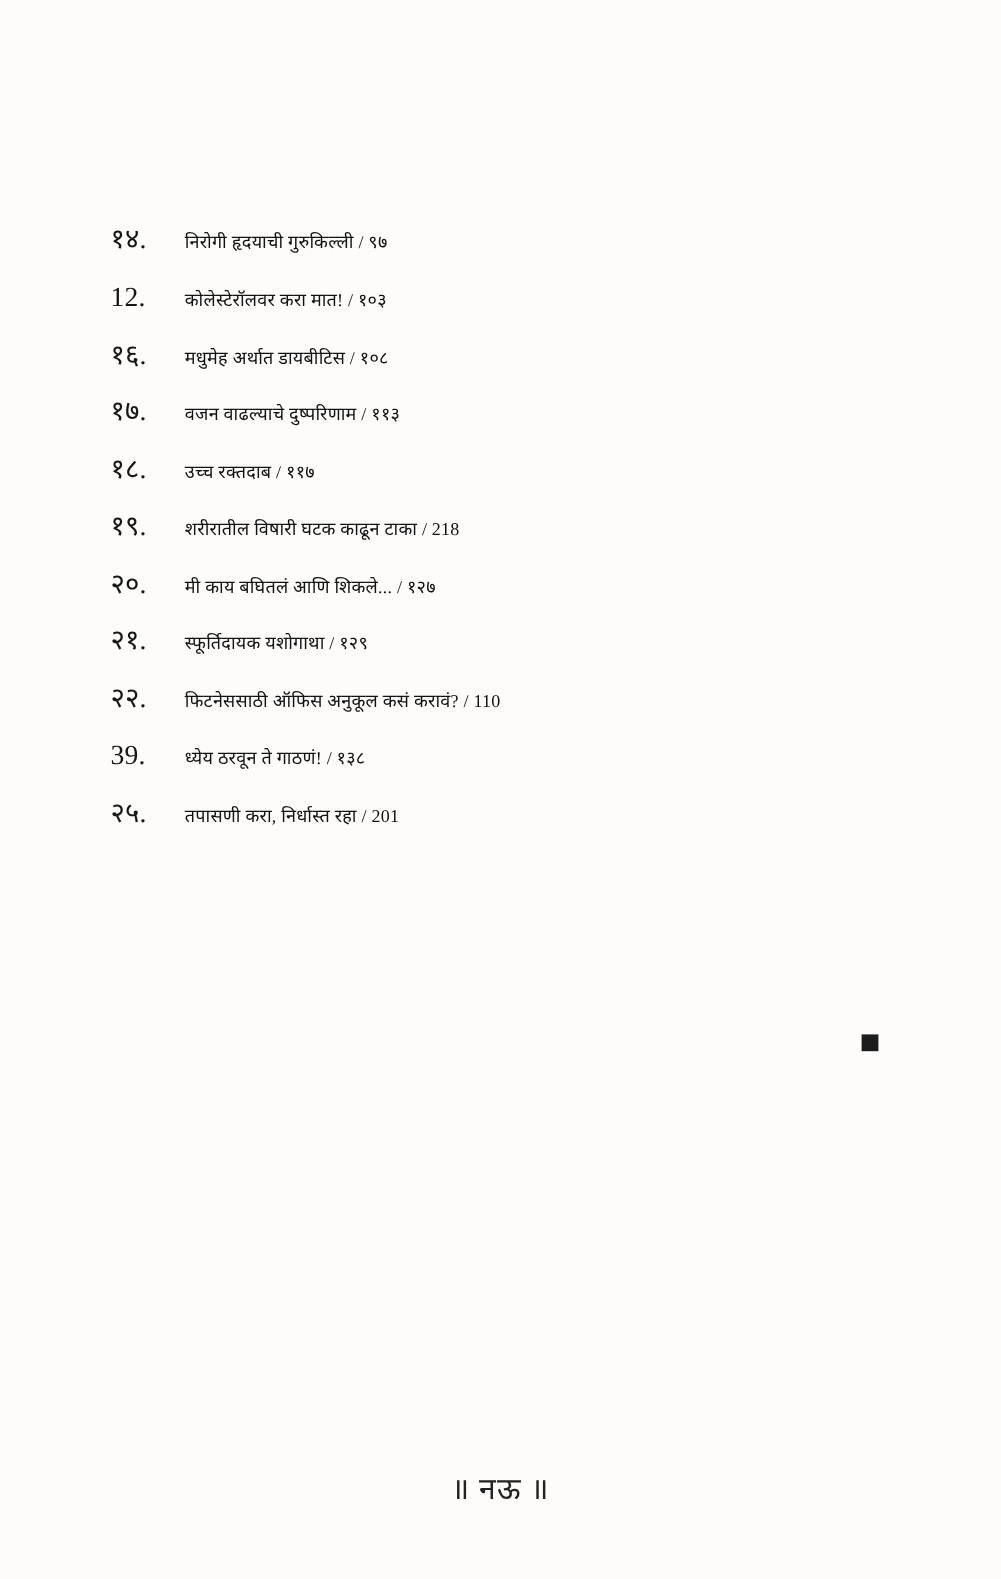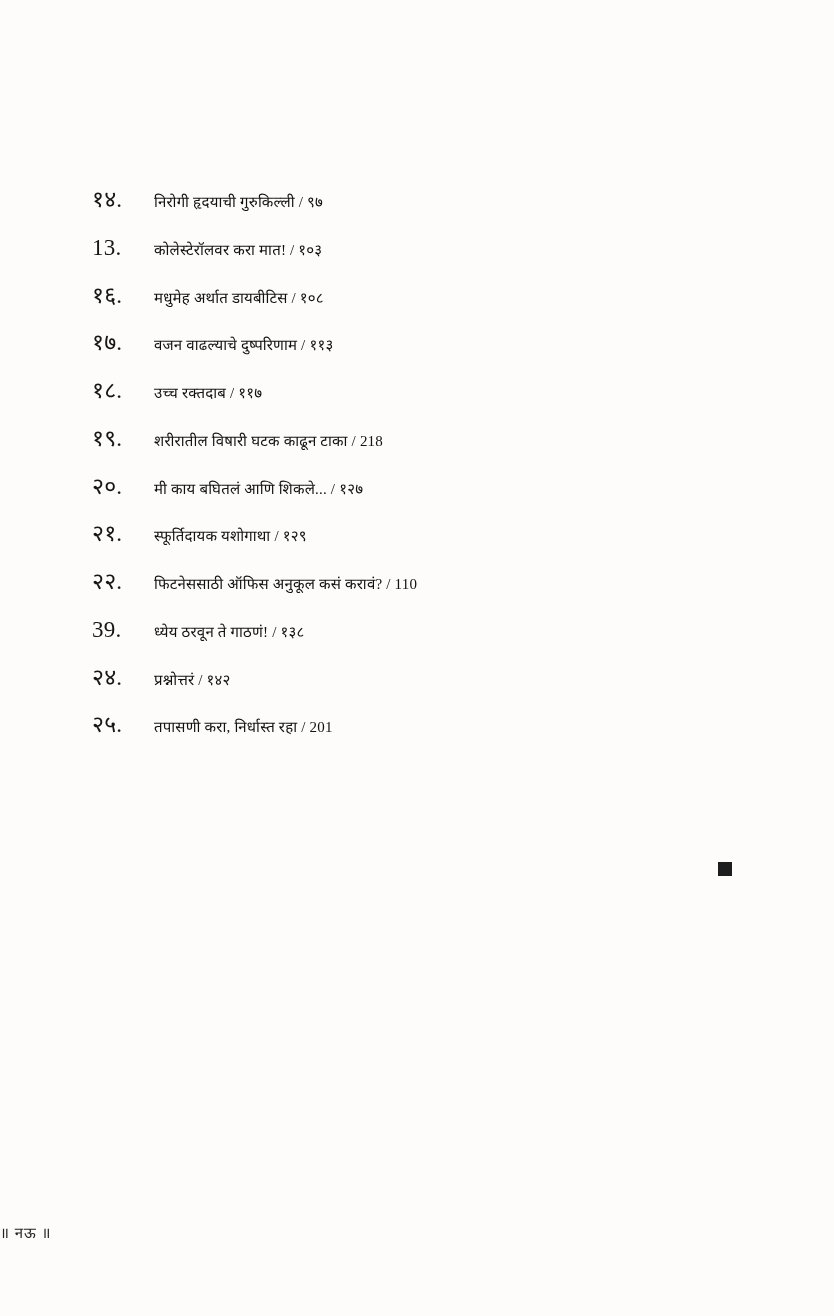--- a/index.html
+++ b/index.html
@@ -56,37 +56,38 @@
     top: 862px;
     width: 14px;
     height: 14px;
     background: #1d1d1d;
   }
   .folio {
     position: absolute;
     left: 0;
     right: 0;
     top: 1222px;
-    font-size: 15px;
+    text-align: center;
+    font-size: 25px;
     color: #222;
     letter-spacing: 1px;
   }
 </style>
 </head>
 <body>
 
 <div class="page">
 
   <ul class="toc-list">
     <li class="toc-row">
       <span class="toc-num">१४.</span>
       <span class="toc-title">निरोगी हृदयाची गुरुकिल्ली / ९७</span>
     </li>
     <li class="toc-row">
-      <span class="toc-num">13.</span>
+      <span class="toc-num">12.</span>
       <span class="toc-title">कोलेस्टेरॉलवर करा मात! / १०३</span>
     </li>
     <li class="toc-row">
       <span class="toc-num">१६.</span>
       <span class="toc-title">मधुमेह अर्थात डायबीटिस / १०८</span>
     </li>
     <li class="toc-row">
       <span class="toc-num">१७.</span>
       <span class="toc-title">वजन वाढल्याचे दुष्परिणाम / ११३</span>
     </li>
@@ -108,24 +109,20 @@
     </li>
     <li class="toc-row">
       <span class="toc-num">२२.</span>
       <span class="toc-title">फिटनेससाठी ऑफिस अनुकूल कसं करावं? / 110</span>
     </li>
     <li class="toc-row">
       <span class="toc-num">39.</span>
       <span class="toc-title">ध्येय ठरवून ते गाठणं! / १३८</span>
     </li>
     <li class="toc-row">
-      <span class="toc-num">२४.</span>
-      <span class="toc-title">प्रश्नोत्तरं / १४२</span>
-    </li>
-    <li class="toc-row">
       <span class="toc-num">२५.</span>
       <span class="toc-title">तपासणी करा, निर्धास्त रहा / 201</span>
     </li>
   </ul>
 
   <div class="sq-marker"></div>
 
   <div class="folio">॥ नऊ ॥</div>
 
 </div>

